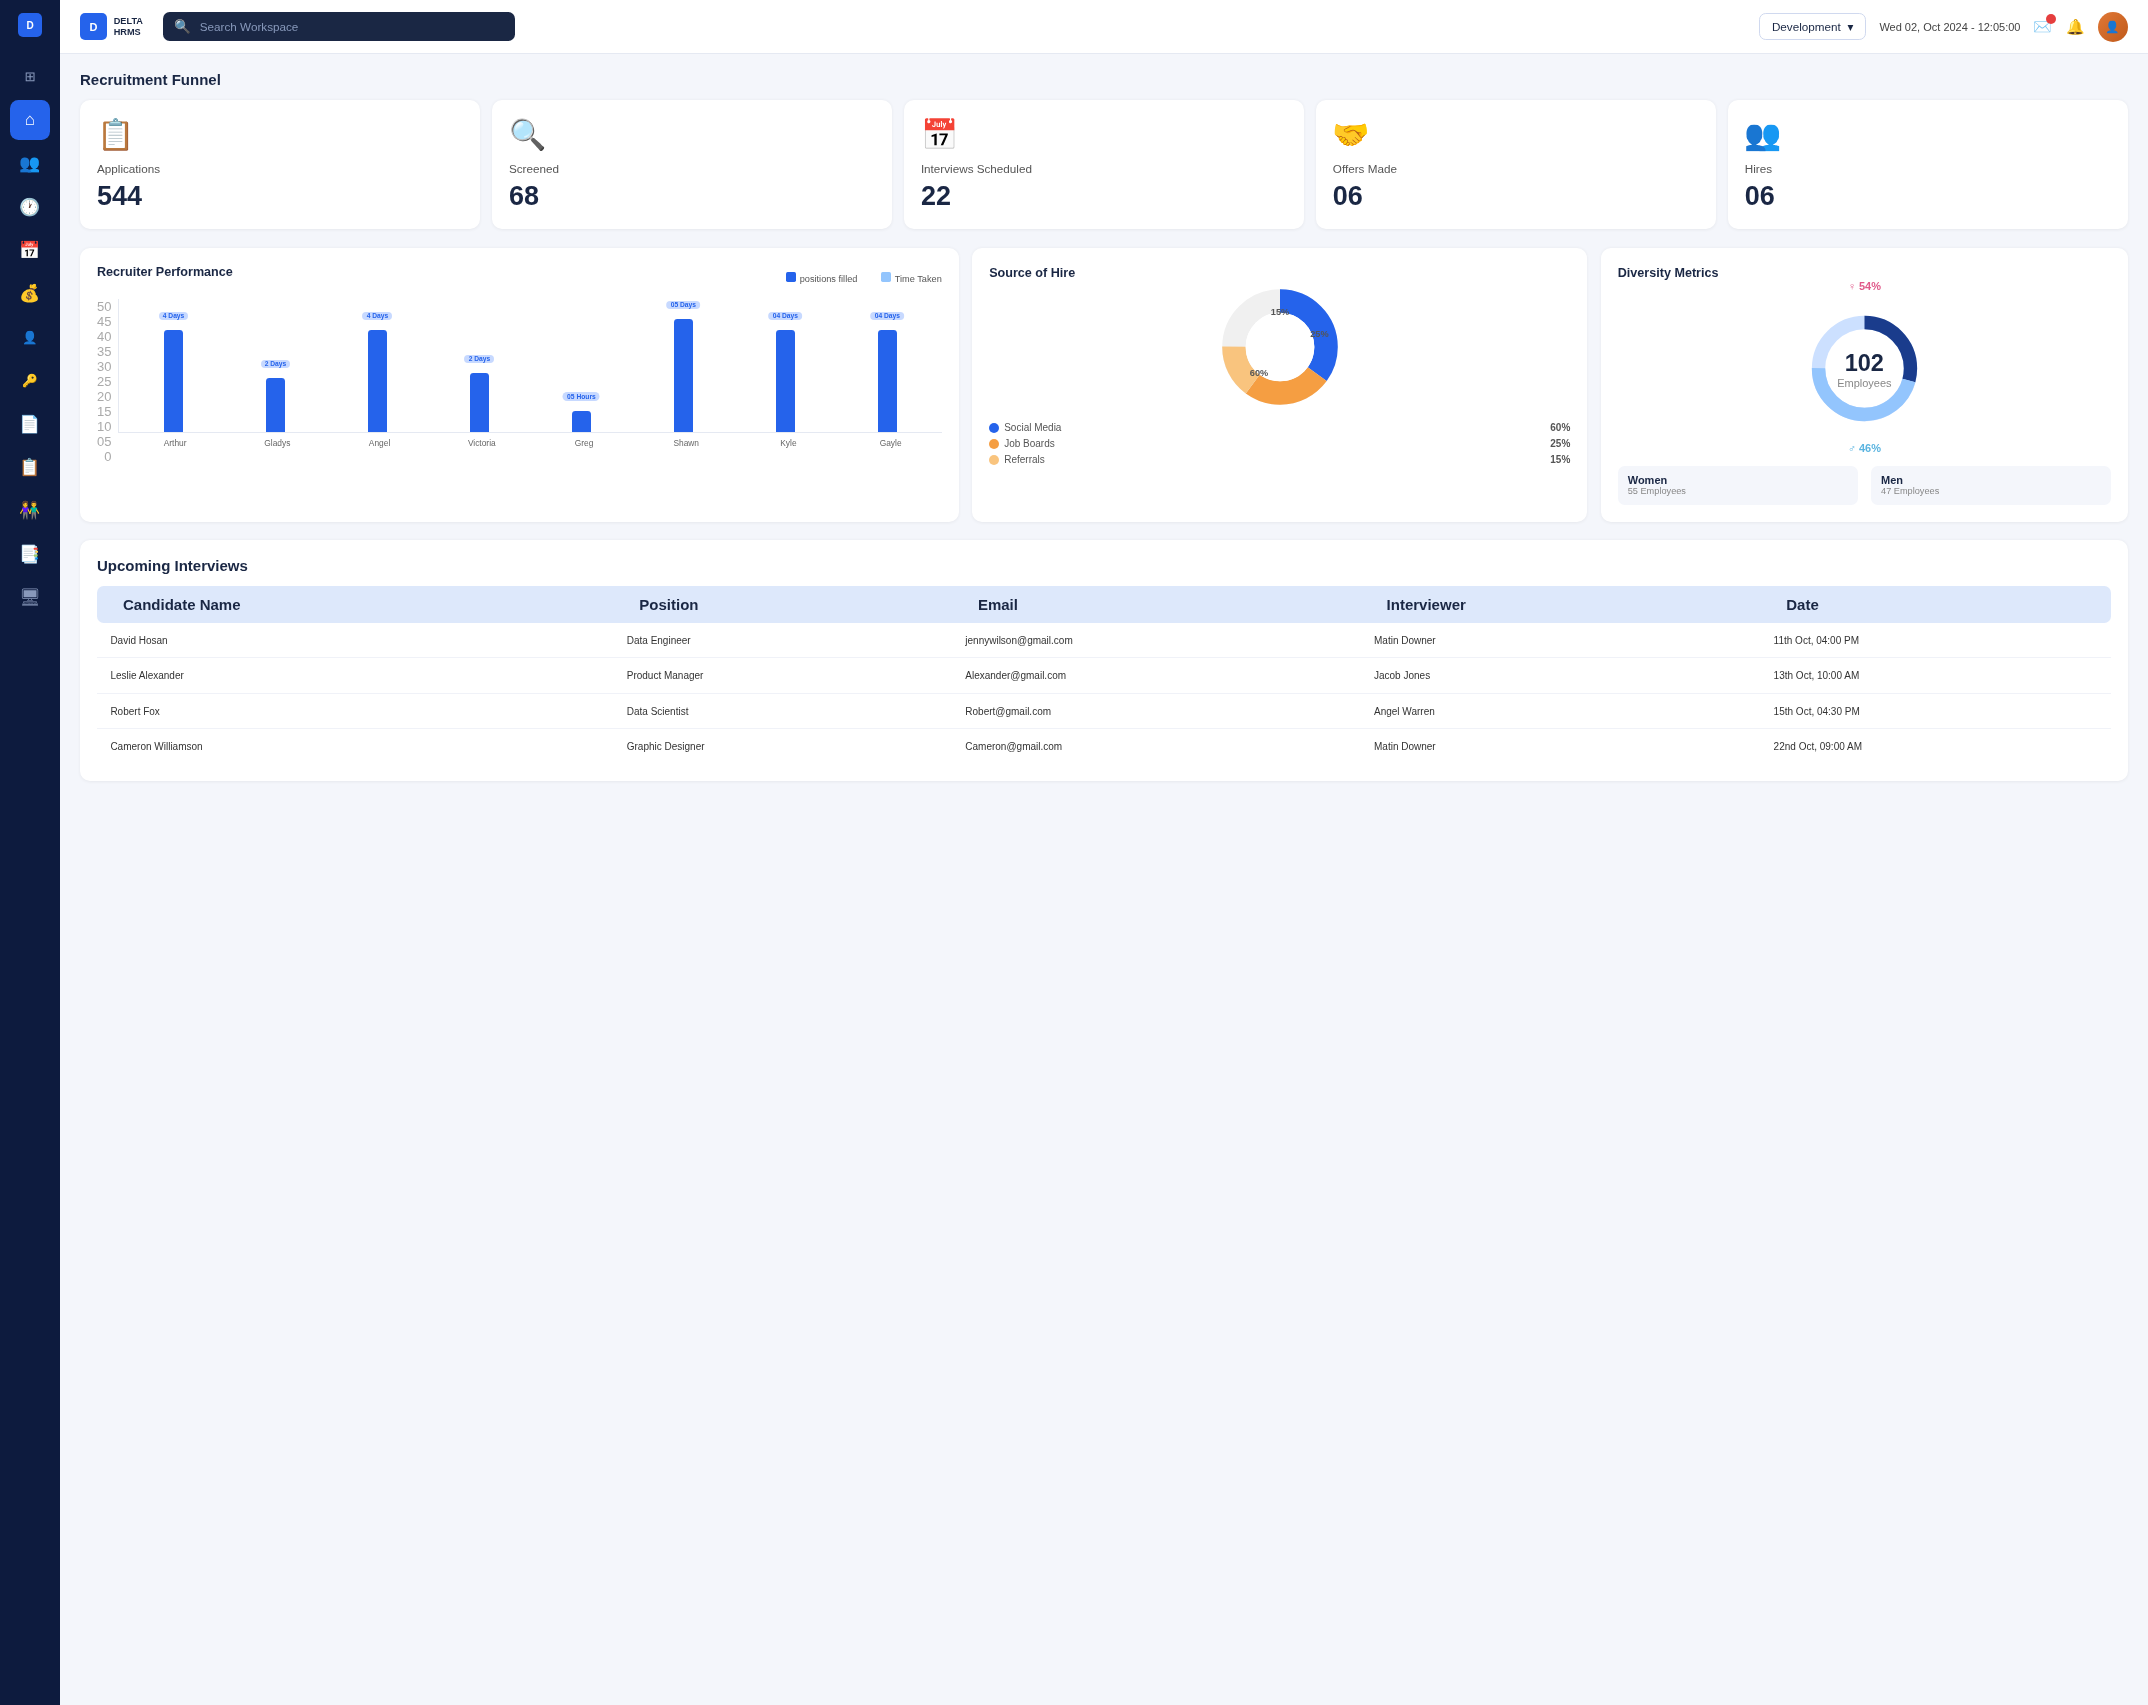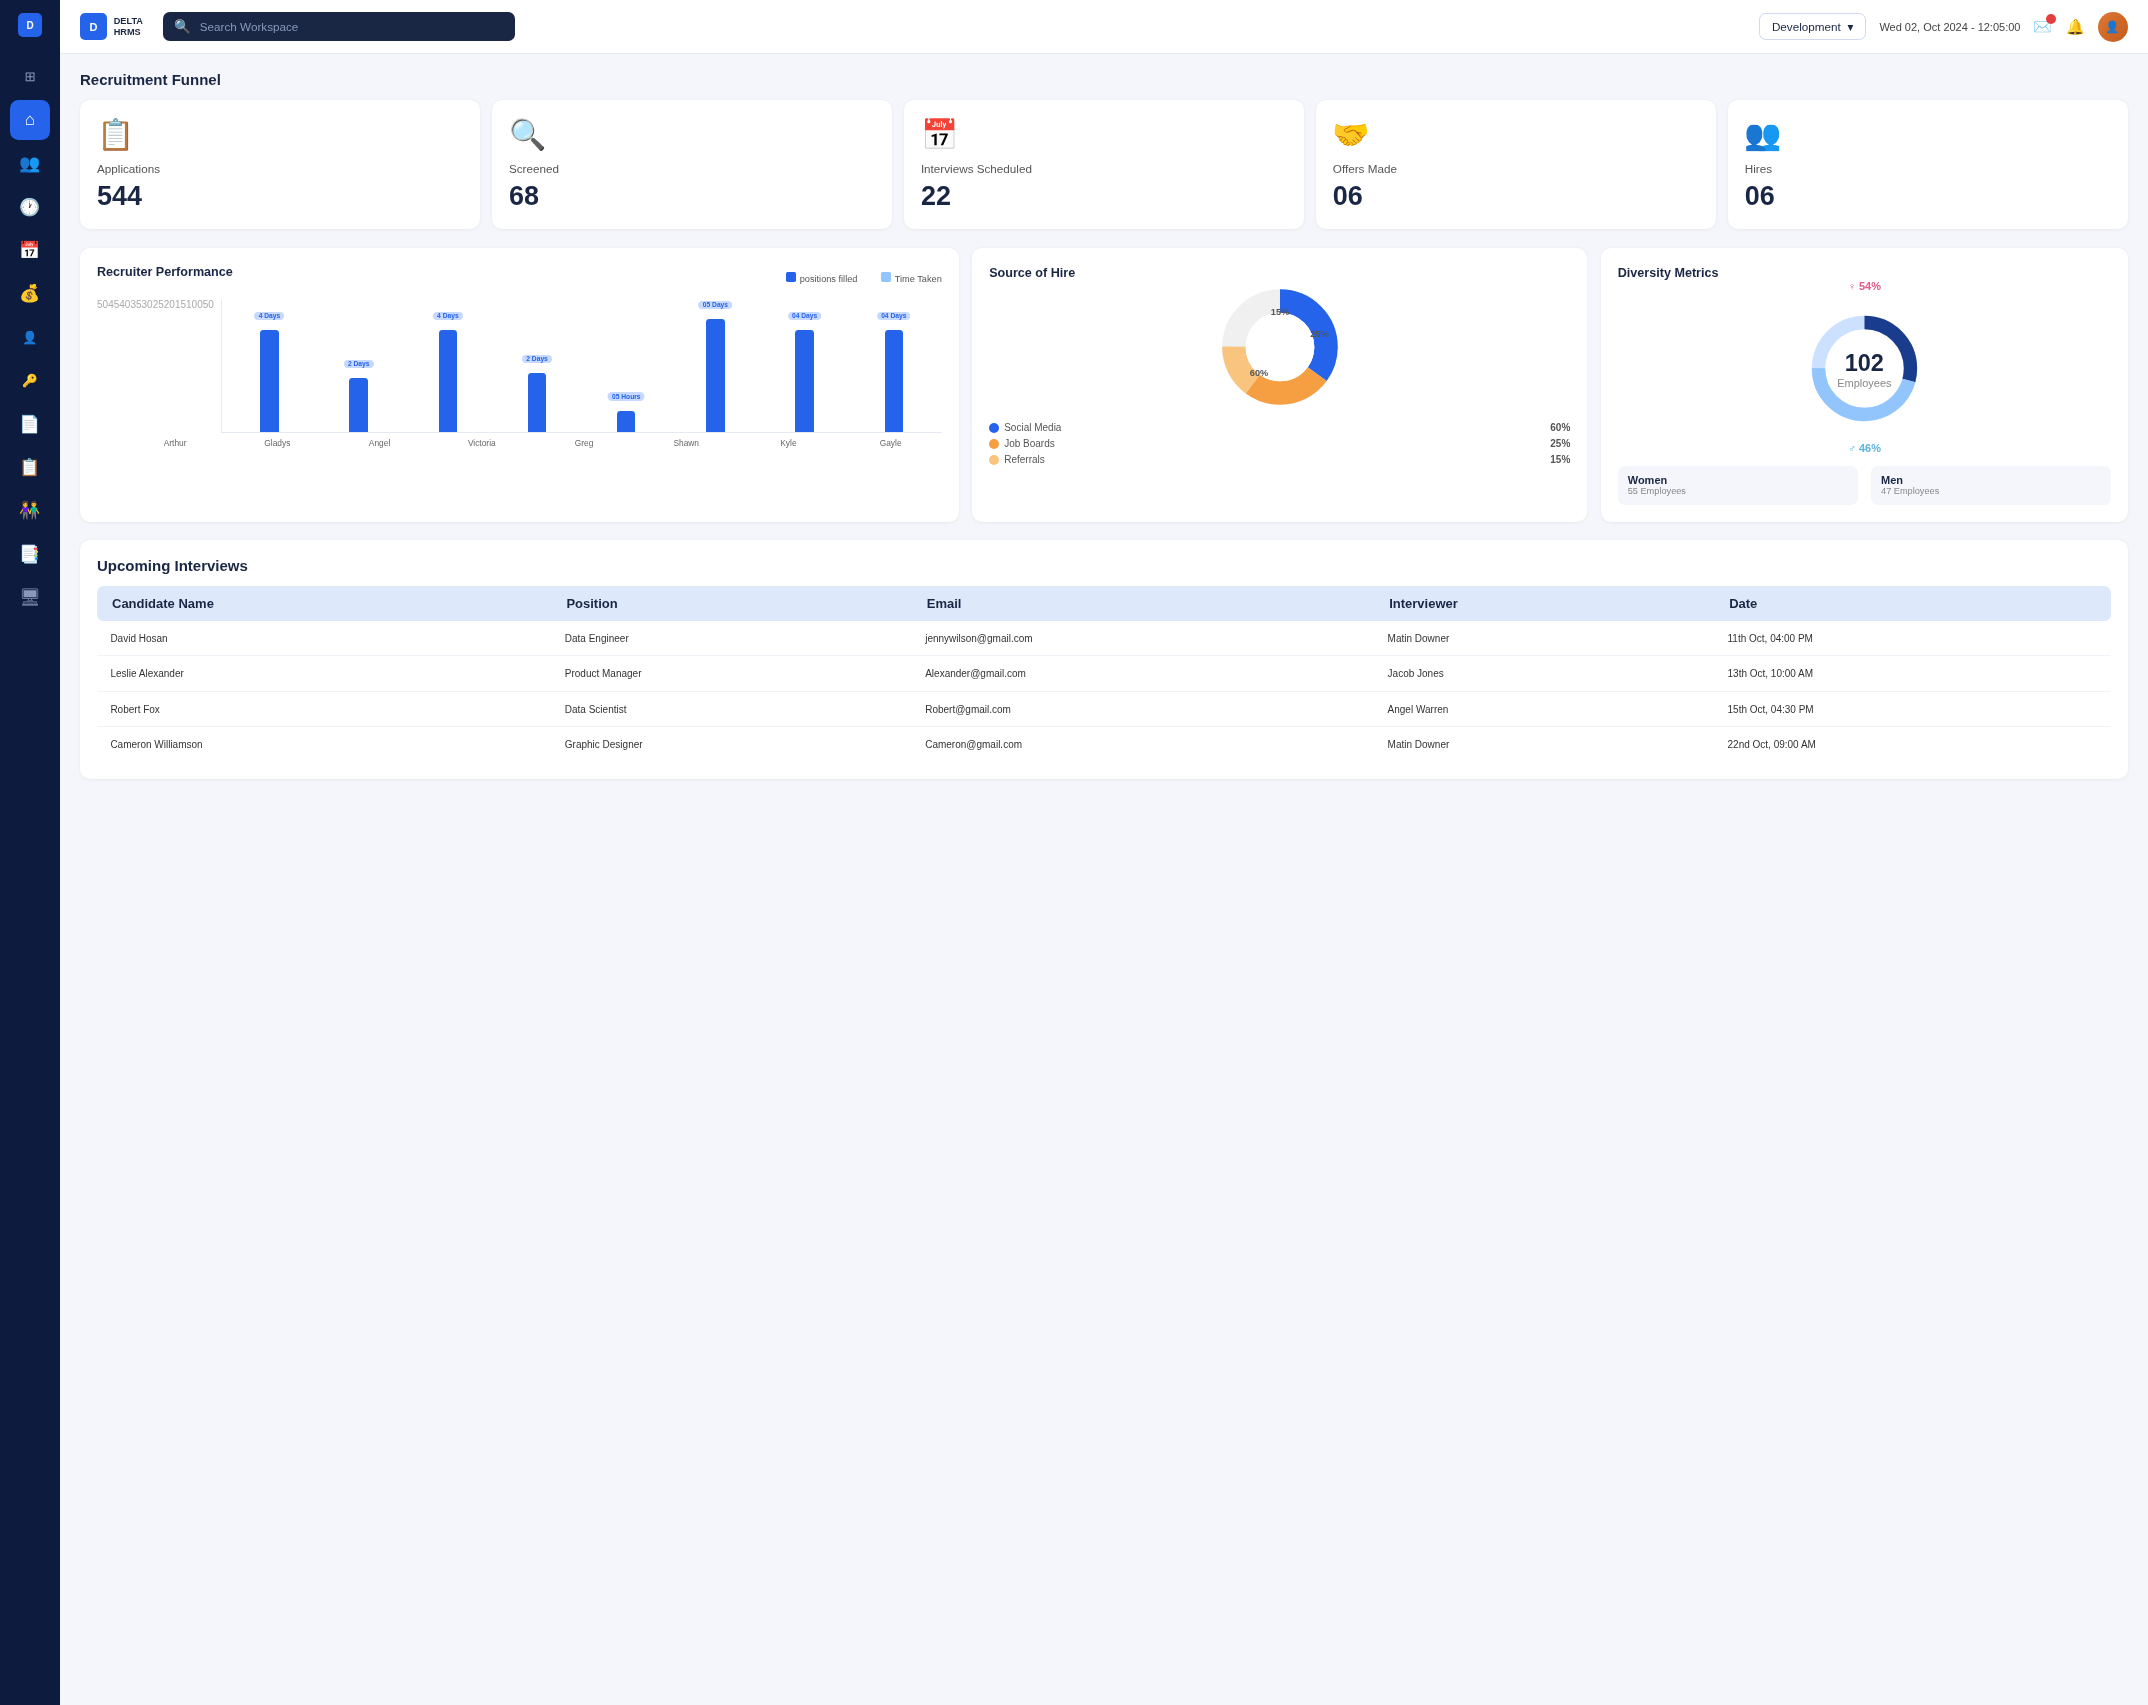--- a/index.html
+++ b/index.html
@@ -112,21 +112,21 @@
       padding: 17px;
       box-shadow: 0 0.8px 3.4px rgba(0,0,0,0.06);
     }
     .chart-title { font-size: 12.6px; font-weight: 700; color: #1a2744; margin-bottom: 11.7px; }
 
     
     .bar-chart-header { display: flex; align-items: center; justify-content: space-between; margin-bottom: 8.4px; }
     .bar-legend { display: flex; gap: 24px; font-size: 9.2px; color: #555; align-items: flex-start; }
     .legend-dot { width: 10px; height: 10px; border-radius: 1.7px; display: inline-block; margin-right: 3.4px; }
     .bar-chart-area { display: flex; gap: 0; }
-    .bar-chart-y { display: flex; justify-content: space-between; font-size: 10px; color: #aaa; padding-right: 6.7px; text-align: right; height: 134px; }
+    .bar-chart-y { display: flex; flex-direction: column; justify-content: space-between; font-size: 13px; color: #aaa; padding-right: 6.7px; text-align: right; height: 134px; }
     .bar-chart-bars { flex: 1; display: flex; align-items: flex-end; justify-content: space-around; height: 134px; border-left: 0.8px solid #e5e9f2; border-bottom: 0.8px solid #e5e9f2; position: relative; padding: 0 3.4px; }
     .bar-group { display: flex; flex-direction: column; align-items: center; gap: 3.4px; }
 
     
     .donut-wrap { display: flex; flex-direction: column; align-items: center; }
     .donut-svg { width: 134px; height: 134px; }
     .donut-legend { display: flex; flex-direction: column; gap: 5px; margin-top: 8.4px; width: 100%; }
     .donut-legend-row { display: flex; align-items: center; justify-content: space-between; font-size: 10px; color: #555; }
     .donut-legend-label { display: flex; align-items: center; gap: 5px; }
     .donut-dot { width: 10px; height: 10px; border-radius: 50%; }
@@ -146,22 +146,22 @@
     .diversity-leg-card {
       flex: 1; background: #f4f6fb; border-radius: 6.7px; padding: 8.4px 10px;
     }
     .diversity-leg-title { font-size: 11px; font-weight: 600; color: #1a2744; }
     .diversity-leg-sub { font-size: 9.2px; color: #888; }
 
     
     .table-section { background: white; border-radius: 10px; padding: 17px; box-shadow: 0 0.8px 3.4px rgba(0,0,0,0.06); }
     .interviews-table { width: 100%; border-collapse: collapse; }
     .interviews-table th {
-      background: #dde8fb; color: #1a2744; font-size: 13px; font-weight: 600;
-      padding: 10px 15px; text-align: left;
+      background: #dde8fb; color: #1a2744; font-size: 15px; font-weight: 600;
+      padding: 10px 26px; text-align: left;
     }
     .interviews-table th:first-child { border-radius: 6.7px 0 0 6.7px; }
     .interviews-table th:last-child { border-radius: 0 6.7px 6.7px 0; }
     .interviews-table td {
       padding: 11.7px 13.4px; font-size: 10px; color: #333; border-bottom: 0.8px solid #f0f2f8;
     }
     .interviews-table tr:last-child td { border-bottom: none; }
   </style>
 </head>
 <body>

